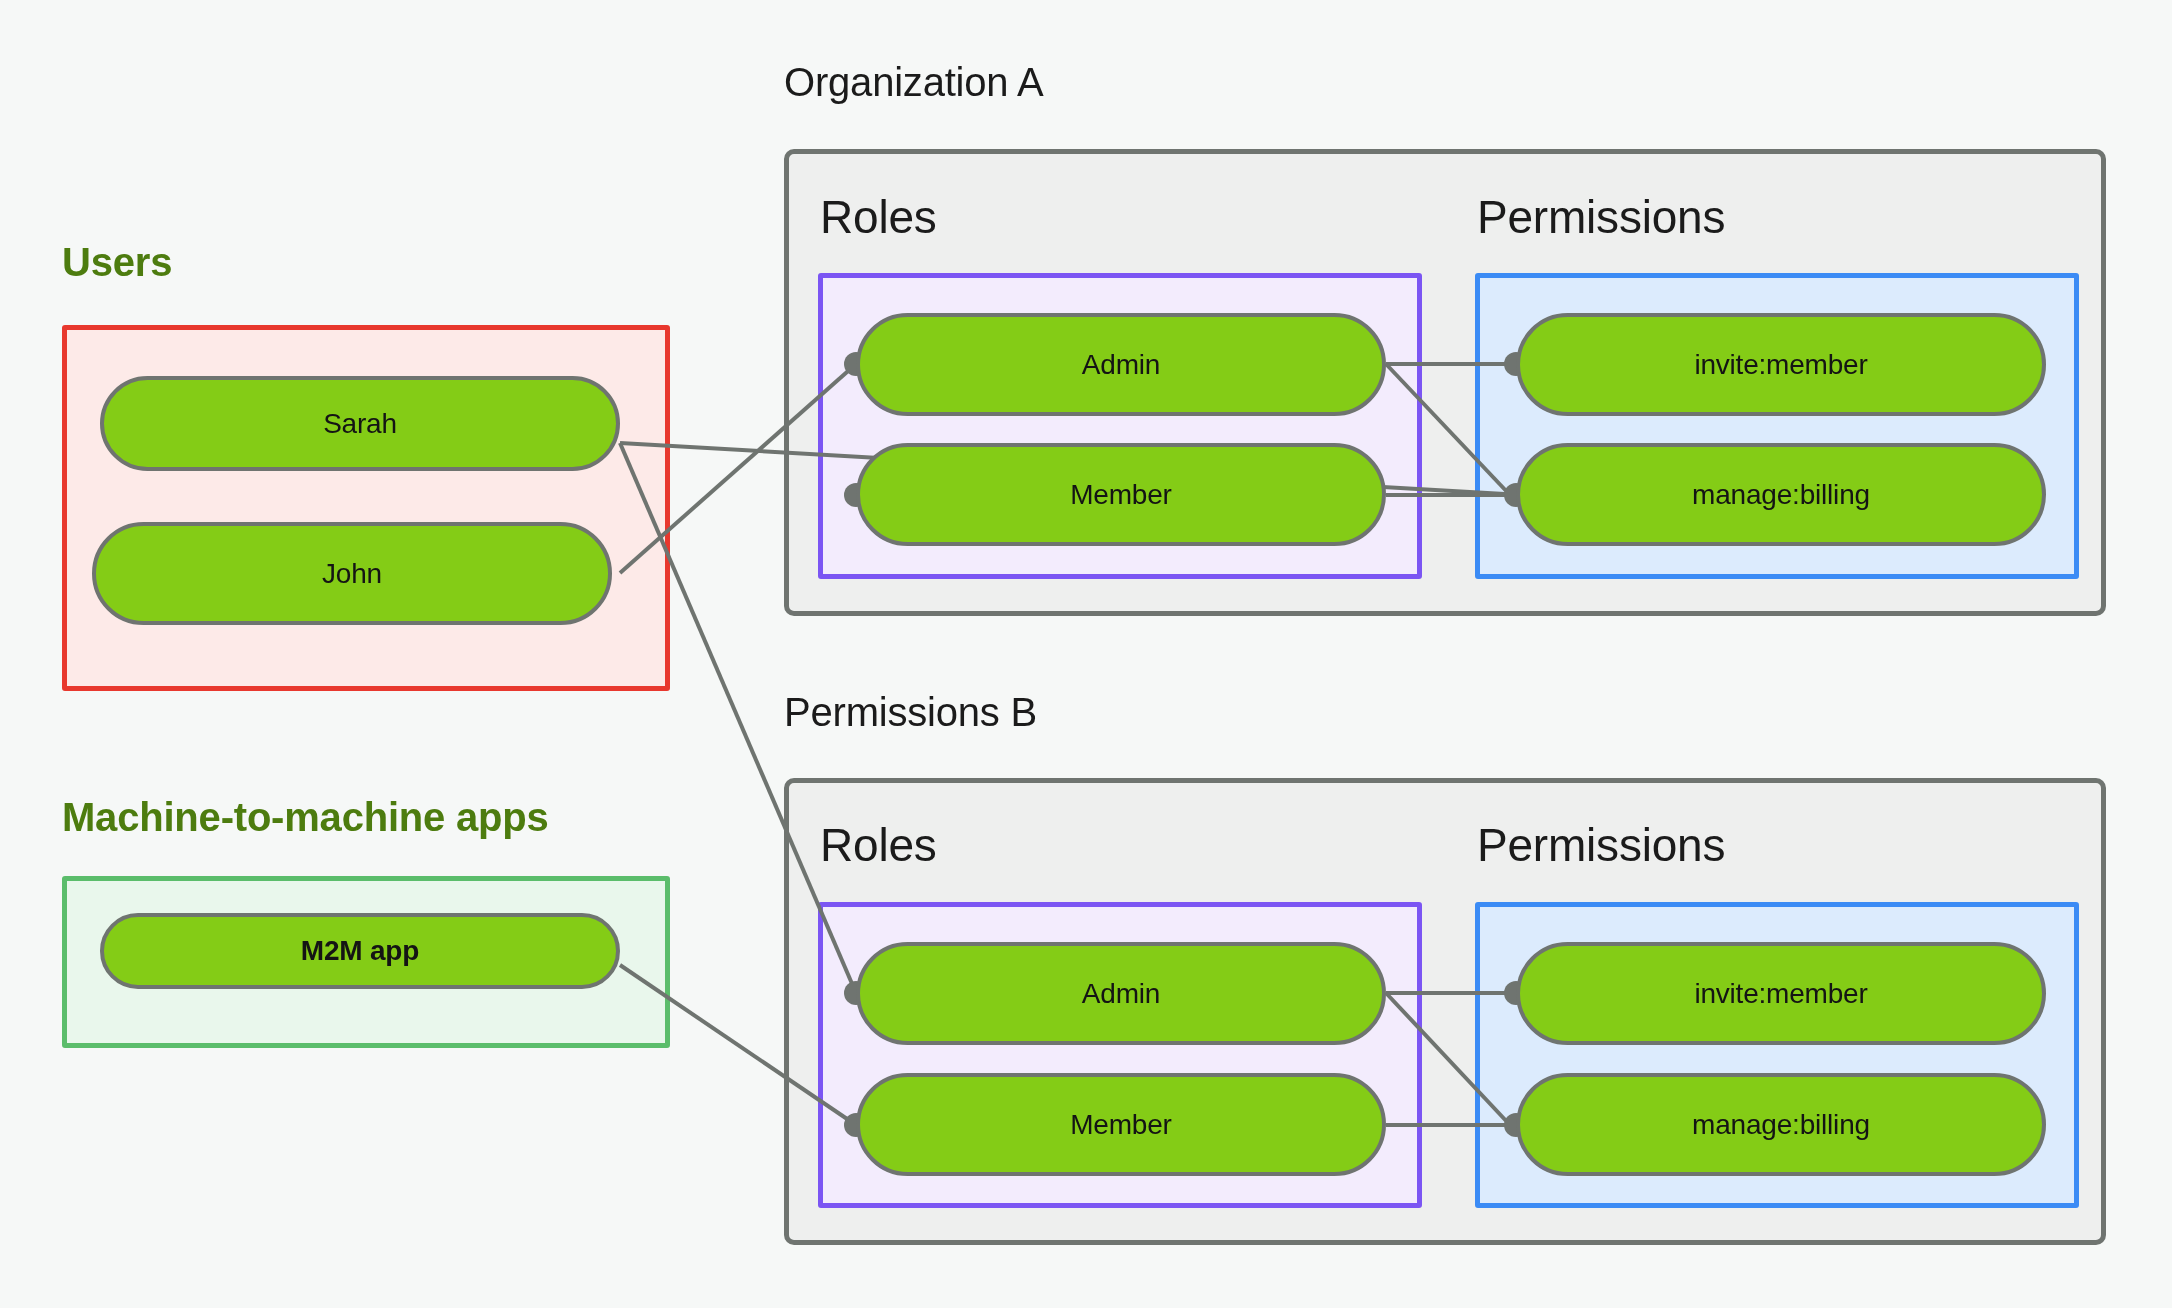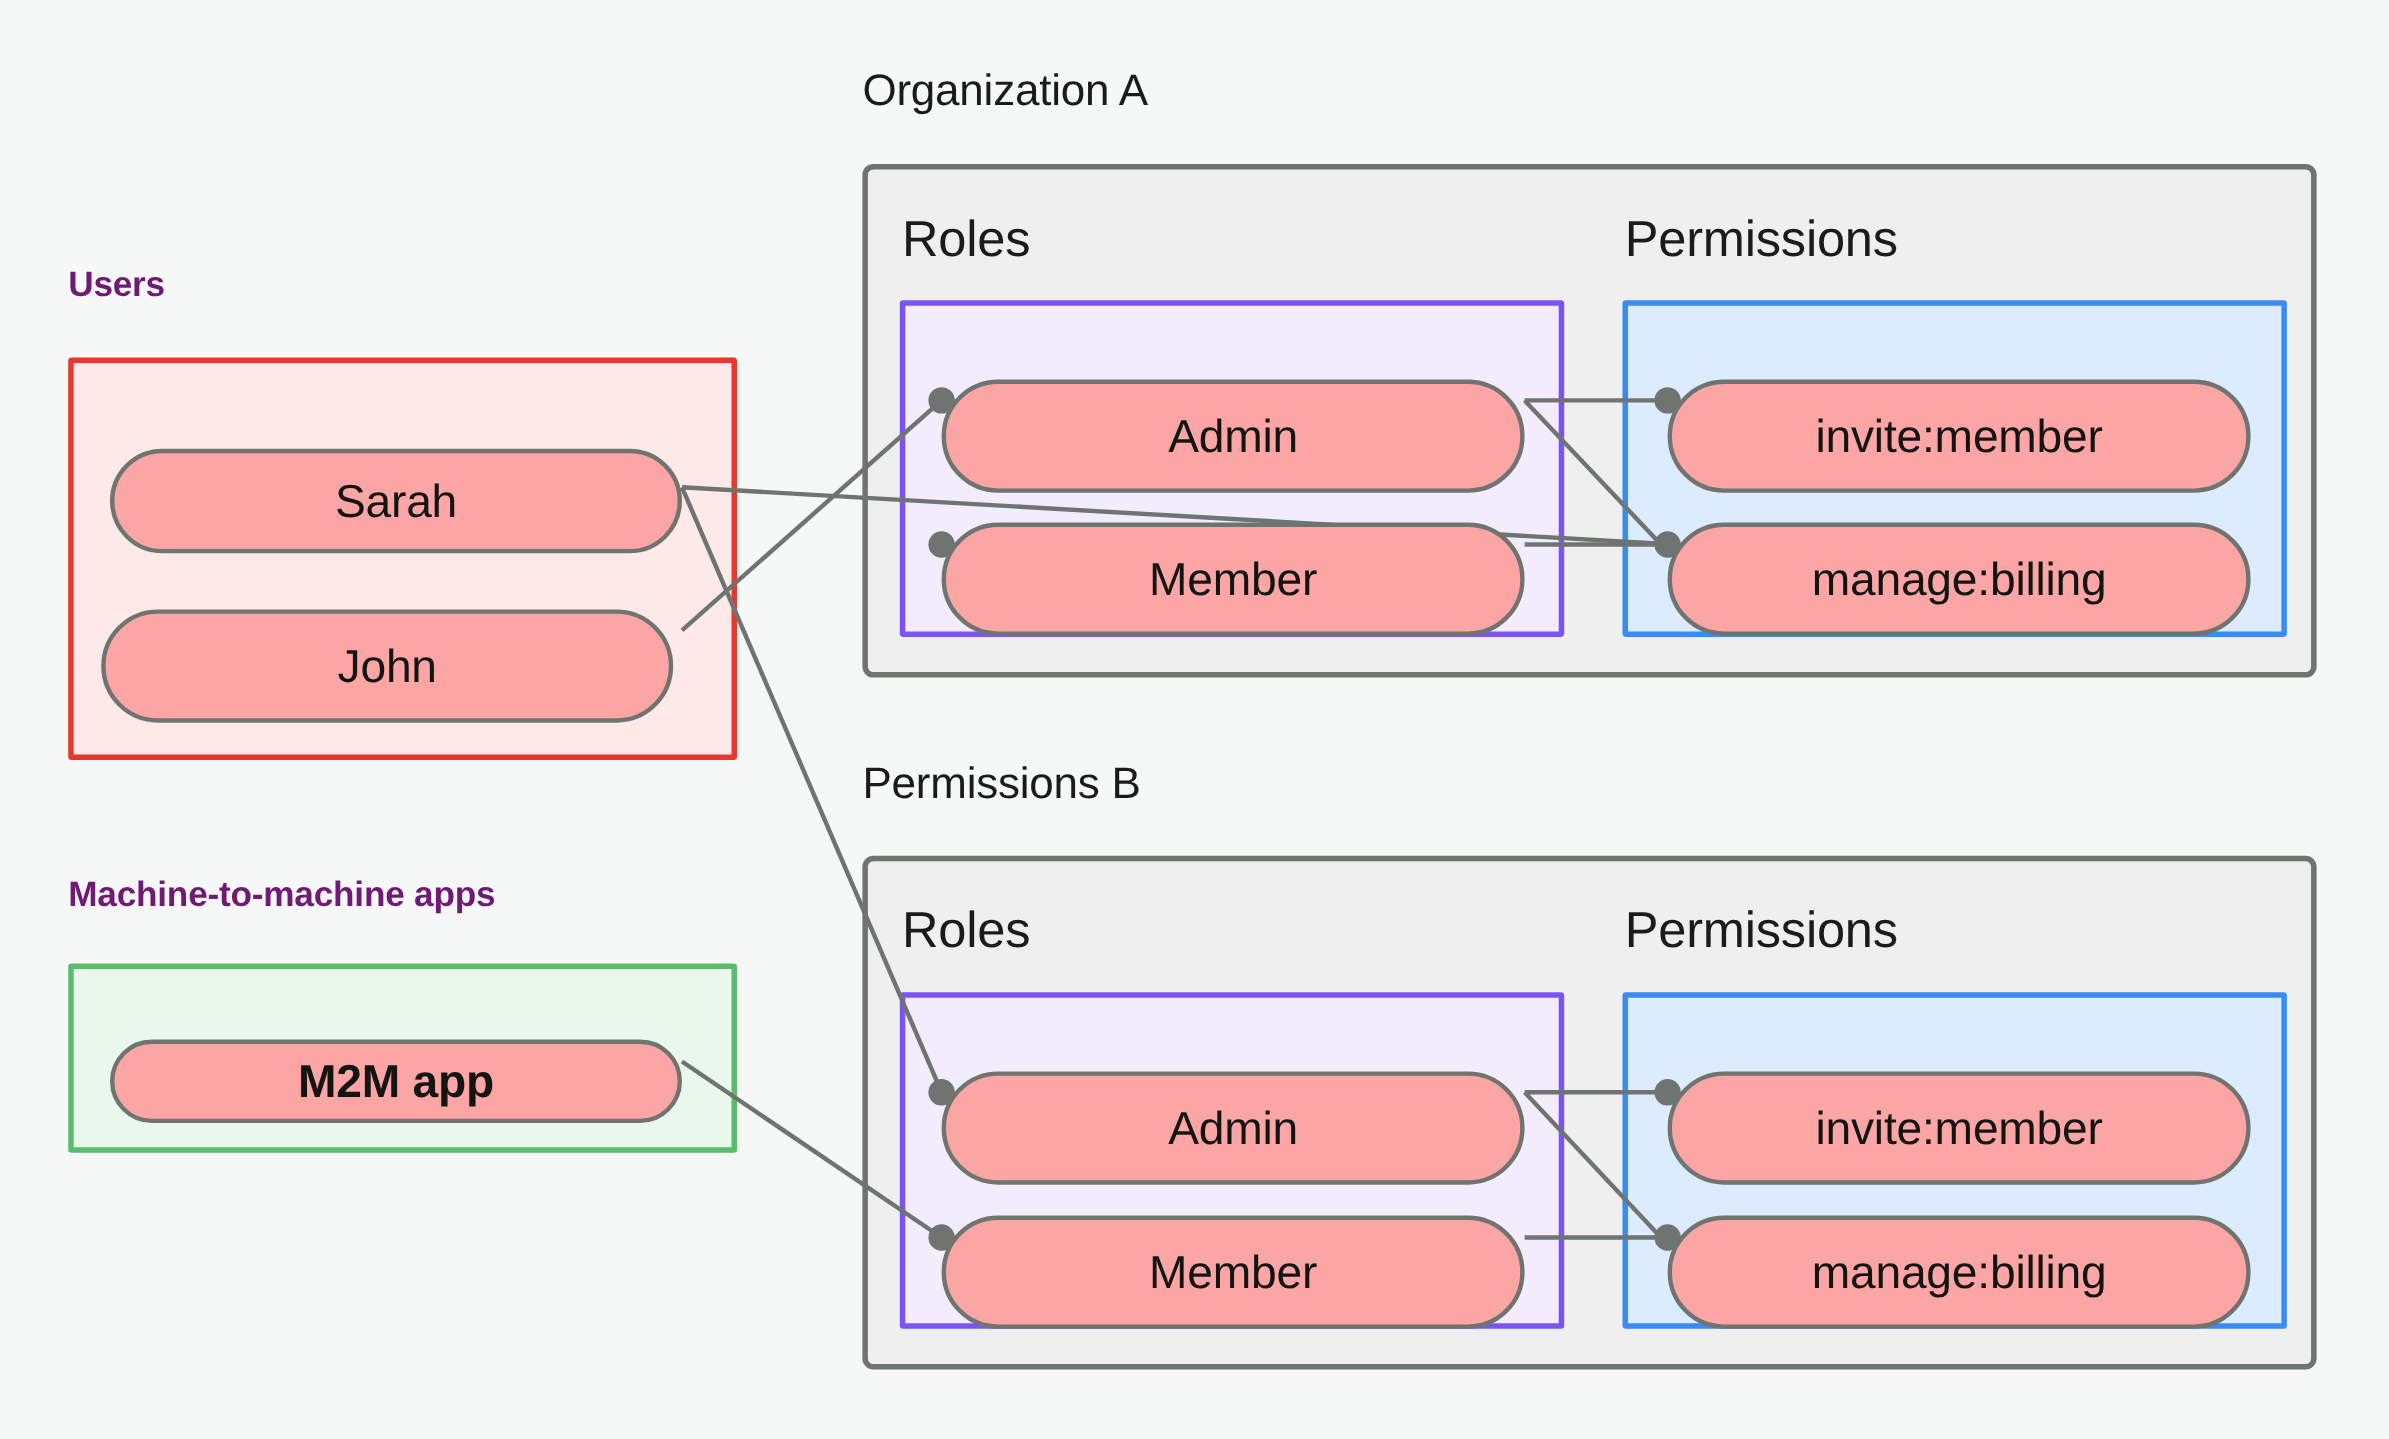--- a/index.html
+++ b/index.html
@@ -21,23 +21,23 @@
   #edges {
     position: absolute;
     left: 0; top: 0;
     width: 2172px;
     height: 1308px;
     pointer-events: none;
     z-index: 5;
   }
   .group-title {
     position: absolute;
-    font-size: 32px;
+    font-size: 40px;
     font-weight: 700;
-    color: #701a75;
+    color: #4d7c0f;
     letter-spacing: -0.2px;
     white-space: nowrap;
     z-index: 2;
     text-align: center;
   }
   .org-title {
     position: absolute;
     font-size: 40px;
     font-weight: 400;
     color: #1b1b1b;
@@ -80,33 +80,32 @@
     border-radius: 3px;
   }
   .box-perms {
     border: 5px solid #3b8bf5;
     background: #dcebfd;
     border-radius: 3px;
   }
   .pill {
     position: absolute;
     box-sizing: border-box;
-    background: #fca5a5;
+    background: #84cc16;
     border: 4px solid #6f7470;
     border-radius: 70px;
     display: flex;
     align-items: center;
     justify-content: center;
-    font-size: 42px;
+    font-size: 28px;
     font-weight: 400;
     color: #141414;
     letter-spacing: -0.2px;
     white-space: nowrap;
     z-index: 8;
-    margin-top: 32px;
   }
 </style>
 </head>
 <body>
 
 <div id="canvas">
 
   <svg id="edges" viewBox="0 0 2172 1308" width="2172" height="1308">
     <g stroke="#6f7470" stroke-width="4" fill="none">
 

